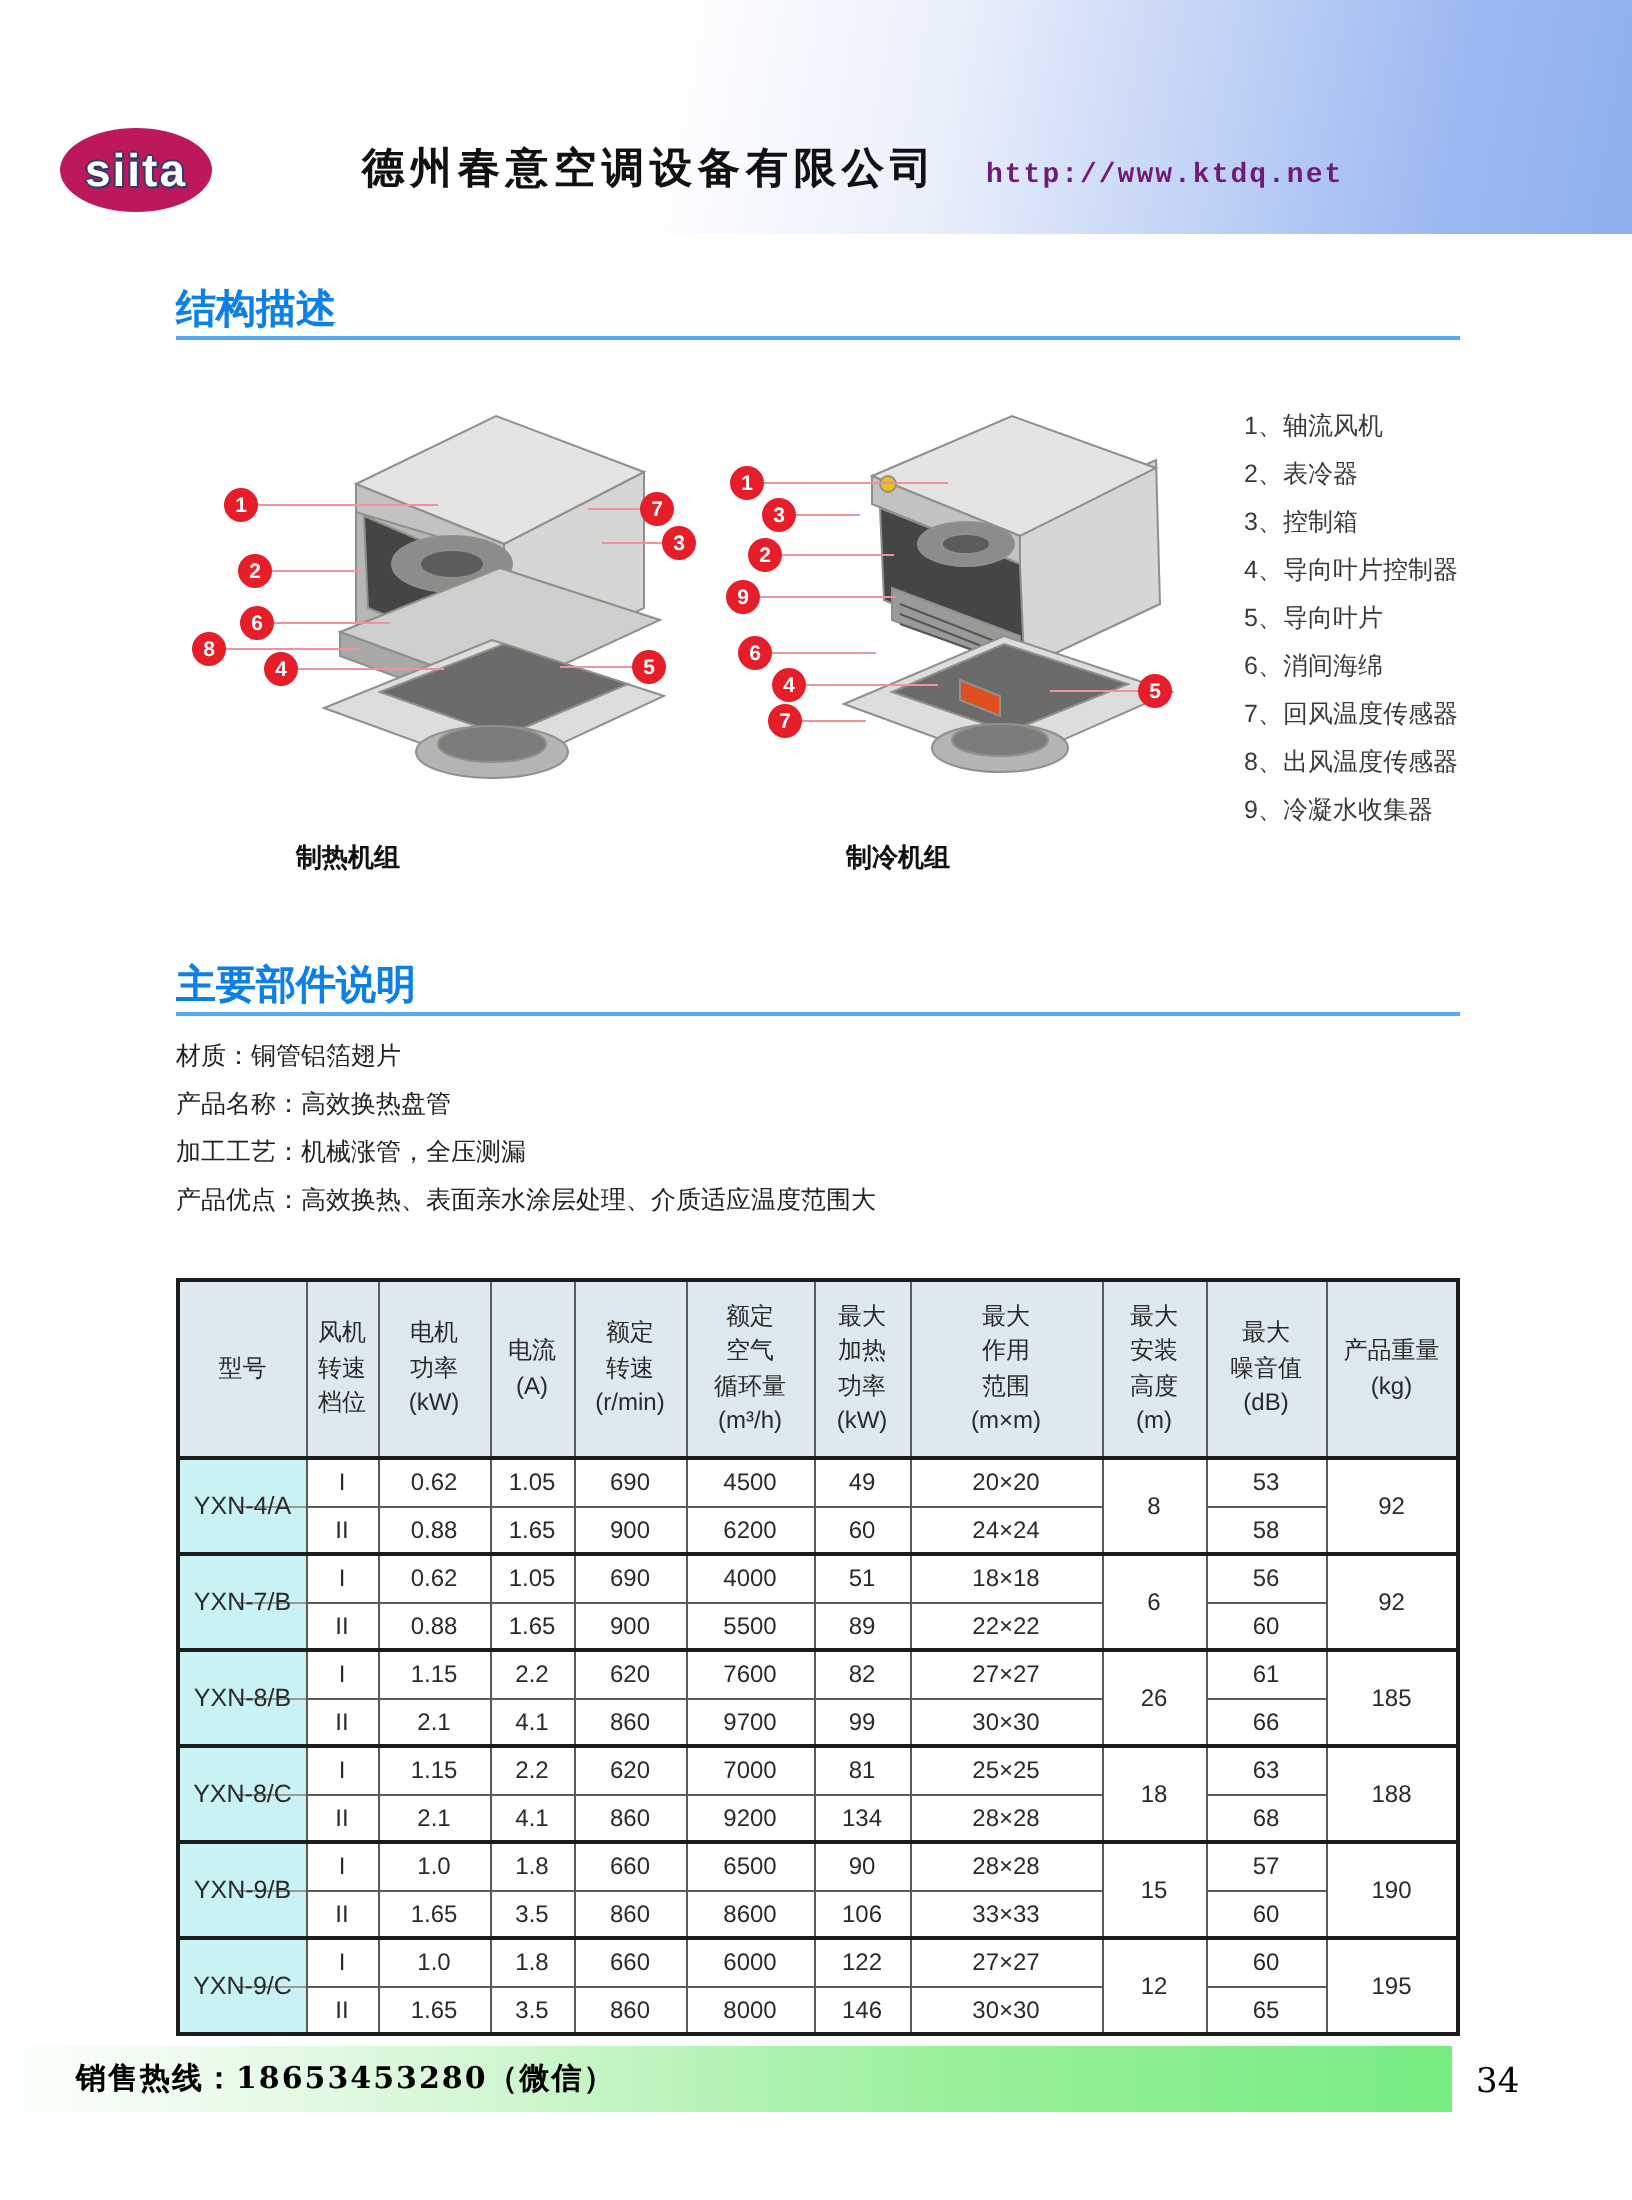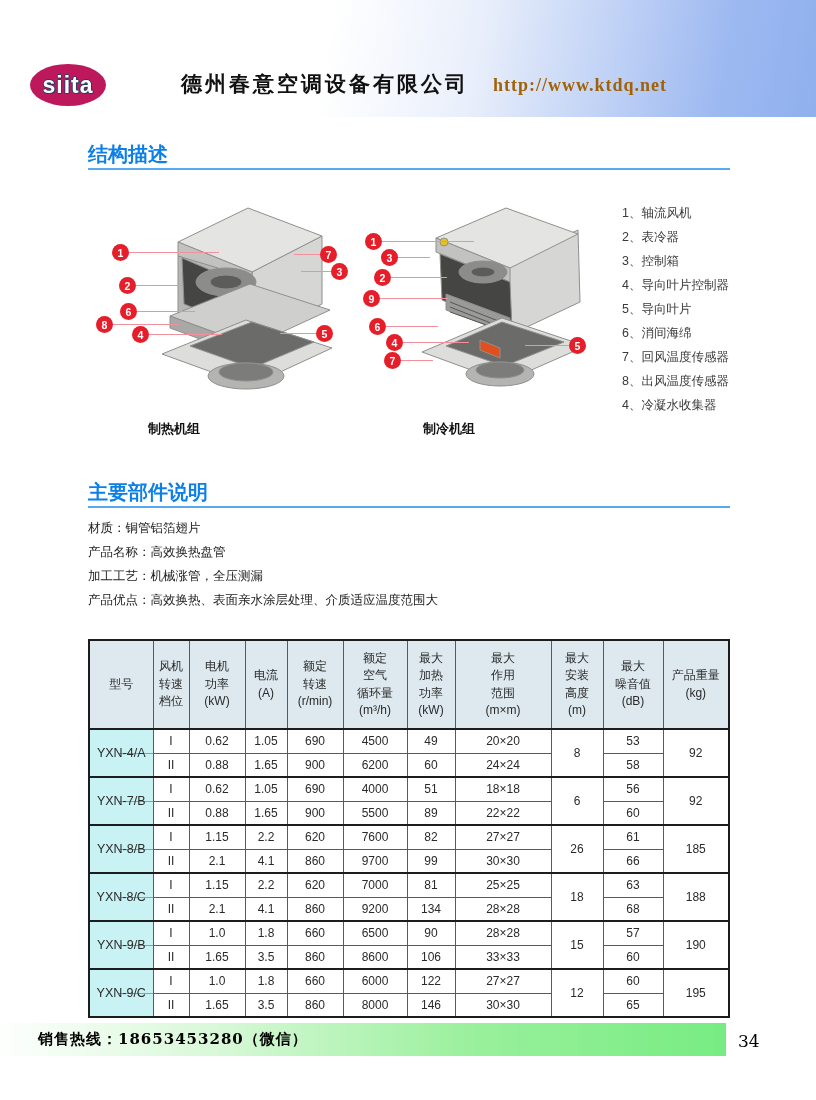--- a/index.html
+++ b/index.html
@@ -8,21 +8,21 @@
 
   
   .header-band{position:absolute;top:0;left:0;width:816px;height:117px;
     background:linear-gradient(100deg,#ffffff 40%,#e9effb 58%,#9db9f1 88%,#8fb0ee 100%);}
   .logo{position:absolute;left:30px;top:64px;width:76px;height:42px;background:#be185d;border-radius:50%;
     display:flex;align-items:center;justify-content:center;}
   .logo span{color:#ffffff;font-size:23px;font-weight:bold;letter-spacing:1px;
     text-shadow:-1px 0 #2b3d66,1px 0 #2b3d66,0 -1px #2b3d66,0 1px #2b3d66,1px 1px #2b3d66;}
   .company-row{position:absolute;left:145px;top:70px;display:flex;align-items:baseline;gap:24px;margin-left:36px;}
   .company-name{font-family:"DejaVu Serif","Liberation Serif",serif;font-weight:bold;font-size:21px;color:#111;letter-spacing:3px;}
-  .website{font-family:Liberation Serif, serif;font-weight:bold;font-size:18px;color:#a16207;letter-spacing:1px;}
+  .website{font-family:Liberation Mono, monospace;font-weight:bold;font-size:14px;color:#701a75;letter-spacing:1px;}
 
   
   .sec-title{position:absolute;left:88px;font-size:20px;font-weight:bold;color:#0d80e8;}
   .sec-rule{position:absolute;left:88px;width:642px;border-top:2px solid #57a9f1;}
 
   
   .diagram-wrap{position:absolute;left:88px;top:190px;width:642px;height:256px;}
   .unit{position:absolute;}
   .unit-label{position:absolute;font-size:13px;font-weight:bold;color:#111;}
   .co{position:absolute;display:flex;align-items:center;height:17px;}
@@ -191,21 +191,21 @@
 
   <ul class="legend">
     <li>1、轴流风机</li>
     <li>2、表冷器</li>
     <li>3、控制箱</li>
     <li>4、导向叶片控制器</li>
     <li>5、导向叶片</li>
     <li>6、消间海绵</li>
     <li>7、回风温度传感器</li>
     <li>8、出风温度传感器</li>
-    <li>4、冷凝水收集器</li>
+    <li>9、冷凝水收集器</li>
   </ul>
 
   <div class="sec-title" style="top:479px">主要部件说明</div>
   <div class="sec-rule" style="top:506px"></div>
 
   <div class="info-lines">
     <div>材质：铜管铝箔翅片</div>
     <div>产品名称：高效换热盘管</div>
     <div>加工工艺：机械涨管，全压测漏</div>
     <div>产品优点：高效换热、表面亲水涂层处理、介质适应温度范围大</div>

